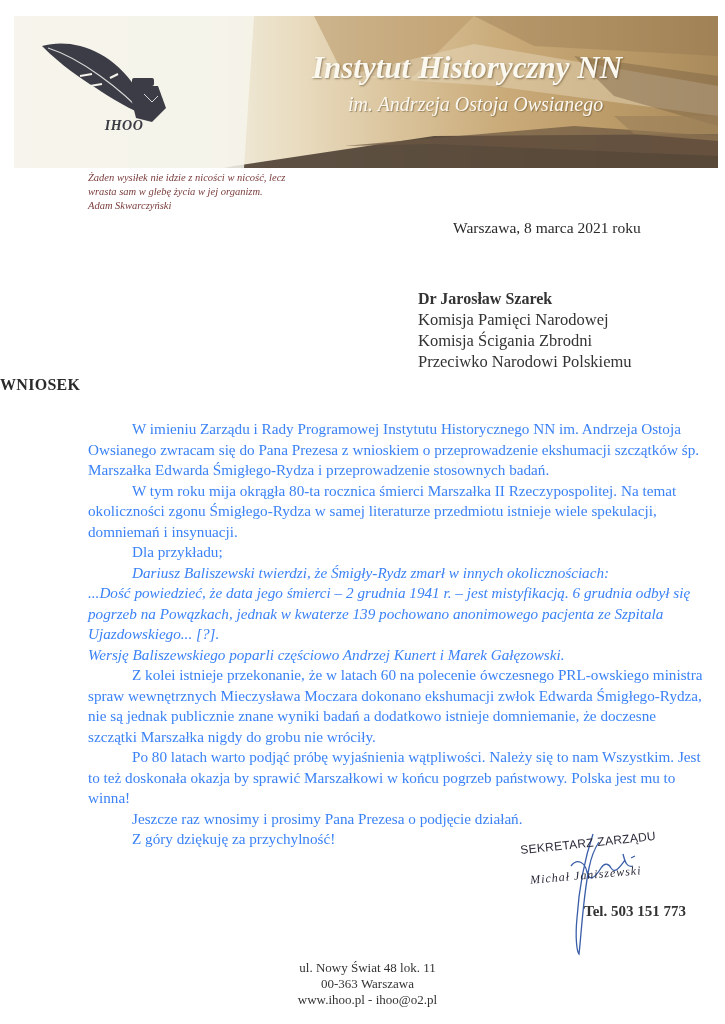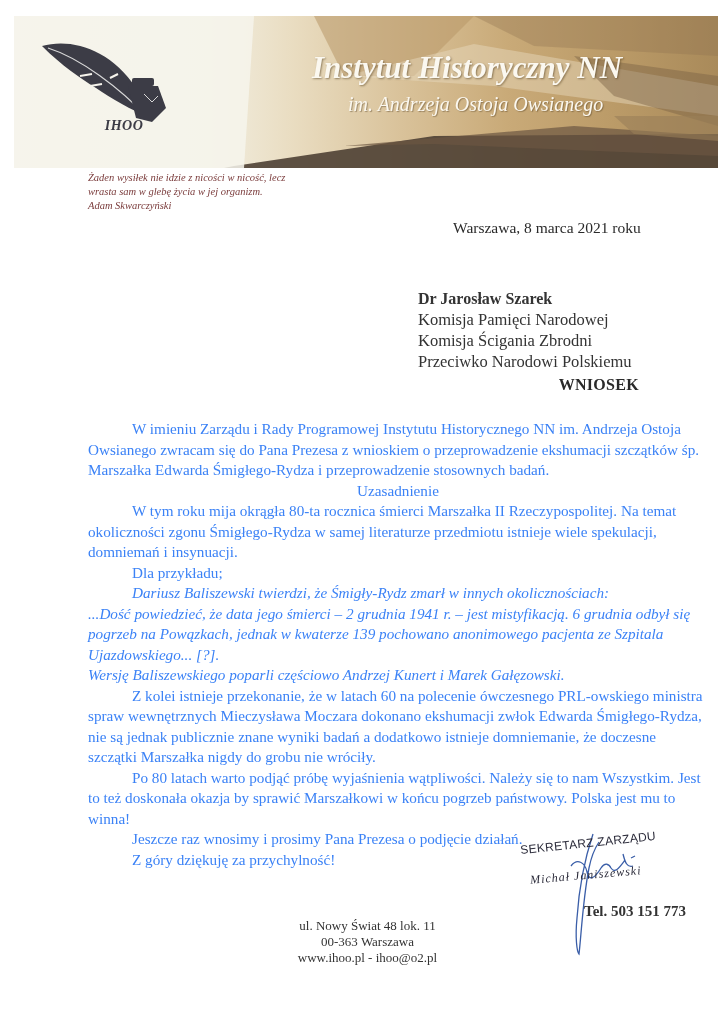--- a/index.html
+++ b/index.html
@@ -53,21 +53,21 @@
 
     
     .recipient {
       position: absolute; left: 418px; top: 288px;
       font-size: 16.5px; line-height: 21px; color: #333;
     }
     .recipient .name { font-weight: bold; font-size: 16px; }
 
     
     .doc-title {
-      position: absolute; left: 0; width: 639px; top: 376px; text-align: right;
+      position: absolute; left: 0; width: 639px; top: 376px; text-align: left;
       font-weight: bold; font-size: 16px; letter-spacing: 0.3px;
     }
 
     
     .body {
       position: absolute; left: 88px; top: 419px; width: 620px;
       font-size: 15.2px; line-height: 20.5px; color: #3b82f6;
     }
     .body p { margin: 0; }
     .indent { text-indent: 44px; }
@@ -87,21 +87,21 @@
       transform: rotate(-5deg); letter-spacing: 1px; white-space: nowrap;
     }
     .sig-phone {
       position: absolute; left: 548px; top: 903px;
       font-weight: bold; font-size: 15px; color: #333; white-space: nowrap; margin-left: 36px;
     }
     .sig-scrawl { position: absolute; left: 555px; top: 828px; }
 
     
     .footer {
-      position: absolute; left: 0; width: 725px; top: 918px; text-align: center;
+      position: absolute; left: 0; width: 725px; top: 960px; text-align: center;
       font-size: 13px; line-height: 16px; color: #333;
     }
     .footer div { padding-left: 10px; }
   </style>
 </head>
 <body>
 
 <div class="page">
 
   <div class="letterhead">
@@ -142,21 +142,20 @@
     <div class="name">Dr Jarosław Szarek</div>
     <div>Komisja Pamięci Narodowej</div>
     <div>Komisja Ścigania Zbrodni</div>
     <div>Przeciwko Narodowi Polskiemu</div>
   </div>
 
   <div class="doc-title">WNIOSEK</div>
 
   <div class="body">
     <p class="indent">W imieniu Zarządu i Rady Programowej Instytutu Historycznego NN im. Andrzeja Ostoja Owsianego zwracam się do Pana Prezesa z wnioskiem o przeprowadzenie ekshumacji szczątków śp. Marszałka Edwarda Śmigłego-Rydza i przeprowadzenie stosownych badań.</p>
-    <p class="center">Uzasadnienie</p>
     <p class="indent">W tym roku mija okrągła 80-ta rocznica śmierci Marszałka II Rzeczypospolitej. Na temat okoliczności zgonu Śmigłego-Rydza w samej literaturze przedmiotu istnieje wiele spekulacji, domniemań i insynuacji.</p>
     <p class="indent">Dla przykładu;</p>
     <p class="indent it">Dariusz Baliszewski twierdzi, że Śmigły-Rydz zmarł w innych okolicznościach:</p>
     <p class="it">...Dość powiedzieć, że data jego śmierci – 2 grudnia 1941 r. – jest mistyfikacją. 6 grudnia odbył się pogrzeb na Powązkach, jednak w kwaterze 139 pochowano anonimowego pacjenta ze Szpitala Ujazdowskiego... [?].</p>
     <p class="it">Wersję Baliszewskiego poparli częściowo Andrzej Kunert i Marek Gałęzowski.</p>
     <p class="indent">Z kolei istnieje przekonanie, że w latach 60 na polecenie ówczesnego PRL-owskiego ministra spraw wewnętrznych Mieczysława Moczara dokonano ekshumacji zwłok Edwarda Śmigłego-Rydza, nie są jednak publicznie znane wyniki badań a dodatkowo istnieje domniemanie, że doczesne szczątki Marszałka nigdy do grobu nie wróciły.</p>
     <p class="indent">Po 80 latach warto podjąć próbę wyjaśnienia wątpliwości. Należy się to nam Wszystkim. Jest to też doskonała okazja by sprawić Marszałkowi w końcu pogrzeb państwowy. Polska jest mu to winna!</p>
     <p class="indent">Jeszcze raz wnosimy i prosimy Pana Prezesa o podjęcie działań.</p>
     <p class="indent">Z góry dziękuję za przychylność!</p>
   </div>

